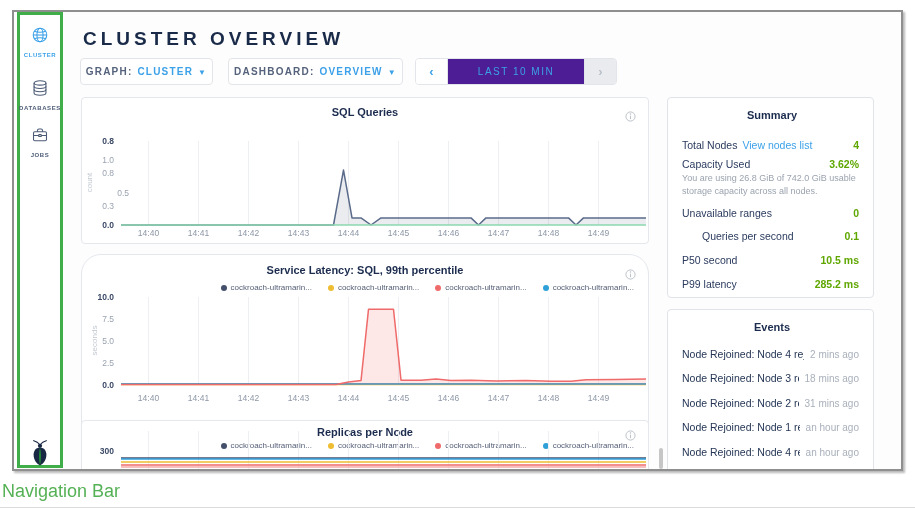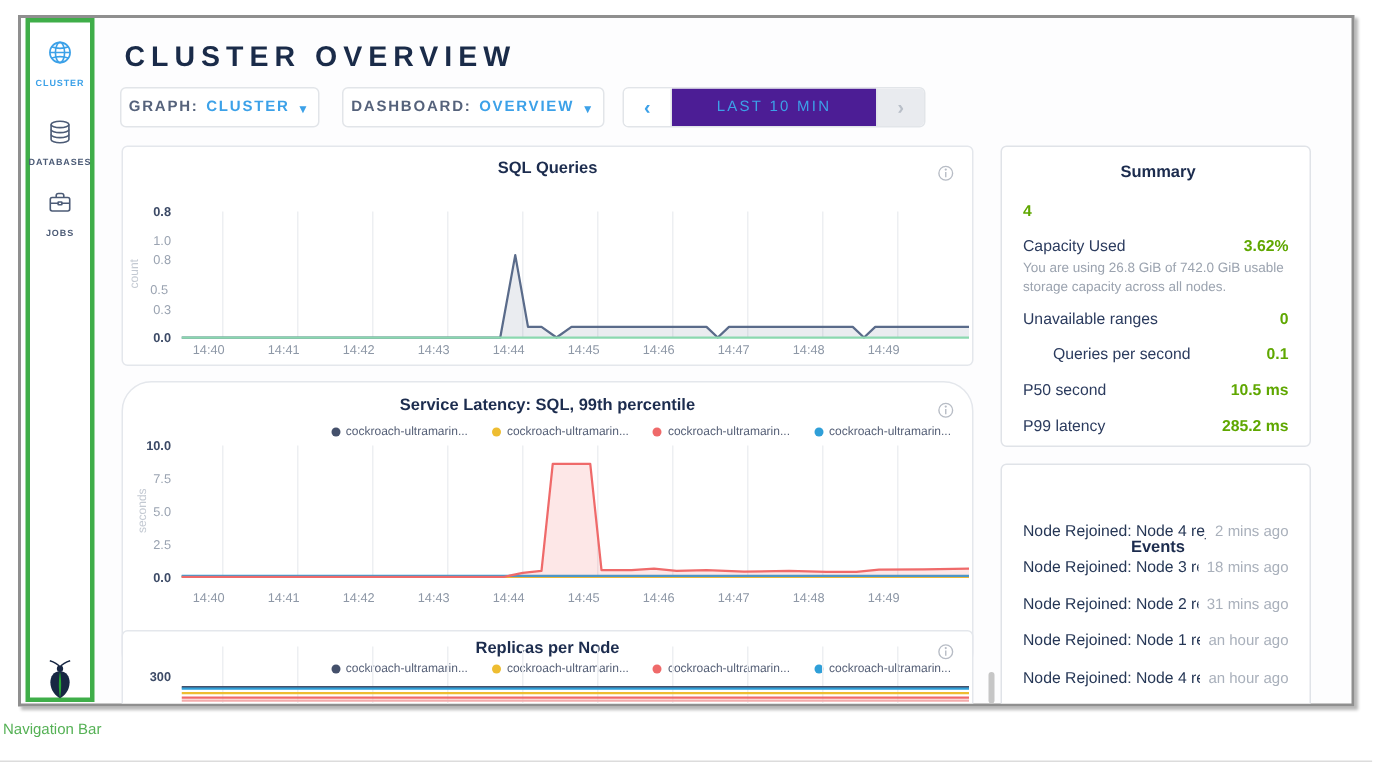--- a/index.html
+++ b/index.html
@@ -36,21 +36,21 @@
     font-size:10px;font-weight:normal;letter-spacing:1.5px;color:#3ca1e8;cursor:pointer;background:#4c1d95;}
   .timesel .tbtn.next{background:#e9ebef;color:#b9bfc8;border-right:none;border-left:1px solid #e2e5e9;cursor:default;}
 
   
   .chart-panel{position:absolute;left:67px;width:568px;background:#fff;border:1px solid #e4e7ec;
     border-radius:4px;overflow:hidden;}
   .chart-title{position:absolute;left:0;right:0;text-align:center;font-size:11px;font-weight:bold;color:#1c2c4e;}
   .info-icon{position:absolute;right:12px;cursor:pointer;}
   .ytick{position:absolute;width:30px;text-align:right;font-size:8.5px;color:#9aa3b1;}
   .ytick.strong{color:#3c4a66;font-weight:bold;}
-  .xtick{position:absolute;width:40px;text-align:left;font-size:8.5px;color:#8d97a6;}
+  .xtick{position:absolute;width:40px;text-align:center;font-size:8.5px;color:#8d97a6;}
   .yaxis-label{position:absolute;font-size:8px;color:#c3c9d2;transform:rotate(-90deg);transform-origin:center;}
   .legend{position:absolute;right:14px;display:flex;gap:16px;align-items:center;}
   .legend-item{display:flex;align-items:center;gap:4px;cursor:pointer;}
   .legend-dot{width:6px;height:6px;border-radius:50%;}
   .legend-label{font-size:8px;color:#566077;}
 
   
   .card{position:absolute;left:653px;width:207px;background:#fff;border:1px solid #e0e3e8;border-radius:4px;}
   .card-title{position:absolute;left:3px;right:0;text-align:center;font-size:11px;font-weight:bold;color:#1c2c4e;}
   .srow{position:absolute;left:14px;right:14px;display:flex;justify-content:space-between;align-items:baseline;}
@@ -58,21 +58,21 @@
   .srow .lnk{font-size:10.5px;color:#3ca1e8;cursor:pointer;margin-left:5px;}
   .srow .val{font-size:10.5px;font-weight:bold;color:#5fa700;}
   .snote{position:absolute;left:14px;right:14px;font-size:9px;line-height:1.45;color:#9ba3af;}
   .erow{position:absolute;left:14px;right:14px;display:flex;justify-content:space-between;align-items:baseline;cursor:pointer;}
   .erow .etxt{font-size:10.5px;color:#253655;white-space:nowrap;overflow:hidden;}
   .erow .etime{font-size:10px;color:#a9b0bb;white-space:nowrap;margin-left:6px;}
 
   .scroll-thumb{position:absolute;left:645px;top:436px;width:4px;height:21px;background:#c6c6c6;border-radius:2px;cursor:pointer;}
 
   
-  .caption{position:absolute;left:2px;top:481px;font-size:10px;color:#55b155;text-align:right;}
+  .caption{position:absolute;left:2px;top:481px;font-size:18px;color:#55b155;text-align:right;}
   .bottom-rule{position:absolute;left:0;top:507px;width:915px;height:1px;background:#dcdcdc;}
 </style>
 </head>
 <body>
 
 <div class="stage">
 
   <div class="app-window">
 
     <div class="nav-highlight">
@@ -143,21 +143,21 @@
       <div class="chart-title" style="top:8px;">SQL Queries</div>
       <div class="info-icon" style="top:10px;">
         <svg width="11" height="11" viewBox="0 0 12 12">
             <circle cx="6" cy="6" r="5" fill="none" stroke="#b7bcc5"></circle>
             <line x1="6" y1="5.1" x2="6" y2="8.9" stroke="#b7bcc5"></line>
             <circle cx="6" cy="3.3" r=".8" fill="#b7bcc5"></circle>
           </svg>
       </div>
     <div class="ytick strong" style="left: 2px; top: 122px;">0.0</div>
         <div class="ytick" style="left: 2px; top: 102.615px;">0.3</div>
-        <div class="ytick" style="left: 0; top: 89.6923px;">0.5</div>
+        <div class="ytick" style="left: 17px; top: 89.6923px;">0.5</div>
         <div class="ytick" style="left: 2px; top: 70.3077px;">0.8</div>
         <div class="ytick" style="left: 2px; top: 57.3846px;">1.0</div>
         <div class="ytick strong" style="left: 2px; top: 38px;">0.8</div>
         <div class="yaxis-label" style="left: -2px; top: 80px;">count</div>
         <div class="xtick" style="left: 46.5px; top: 130px;">14:40</div>
         <div class="xtick" style="left: 96.5px; top: 130px;">14:41</div>
         <div class="xtick" style="left: 146.5px; top: 130px;">14:42</div>
         <div class="xtick" style="left: 196.5px; top: 130px;">14:43</div>
         <div class="xtick" style="left: 246.5px; top: 130px;">14:44</div>
         <div class="xtick" style="left: 296.5px; top: 130px;">14:45</div>
@@ -287,20 +287,21 @@
           <polyline points="0,31.99999999999997 525,31.99999999999997" fill="none" stroke="#2f9fd8" stroke-width="1.5" stroke-linejoin="round"></polyline>
           <polyline points="0,34.99999999999994 525,34.99999999999994" fill="none" stroke="#eebd31" stroke-width="1.5" stroke-linejoin="round"></polyline>
           <polyline points="0,38.00000000000006 525,38.00000000000006" fill="none" stroke="#ef6a6a" stroke-width="1.5" stroke-linejoin="round"></polyline>
           <polyline points="0,39.99999999999994 525,39.99999999999994" fill="none" stroke="#f4abab" stroke-width="1.5" stroke-linejoin="round"></polyline>
         </svg>
       </div>
 
     <div class="card" style="top:85px;height:201px;">
       <div class="card-title" style="top:11px;">Summary</div>
       <div class="srow" style="top:37px;">
+        <span><span class="lbl">Total Nodes</span><span class="lnk">View nodes list</span></span>
         <span class="val">4</span>
       </div>
       <div class="srow" style="top:60px;">
         <span class="lbl">Capacity Used</span>
         <span class="val">3.62%</span>
       </div>
       <div class="snote" style="top:74px;">You are using 26.8 GiB of 742.0 GiB usable storage capacity across all nodes.</div>
       <div class="srow" style="top:109px;">
         <span class="lbl">Unavailable ranges</span>
         <span class="val">0</span>
@@ -313,21 +314,21 @@
         <span class="lbl">P50 second</span>
         <span class="val">10.5 ms</span>
       </div>
       <div class="srow" style="top:180px;">
         <span class="lbl">P99 latency</span>
         <span class="val">285.2 ms</span>
       </div>
     </div>
 
     <div class="card" style="top:297px;height:200px;">
-      <div class="card-title" style="top:11px;margin-top:38px;">Events</div>
+      <div class="card-title" style="top:11px;">Events</div>
       <div class="erow" style="top:38px;">
         <span class="etxt">Node Rejoined: Node 4 rej...</span>
         <span class="etime">2 mins ago</span>
       </div>
       <div class="erow" style="top:62px;">
         <span class="etxt">Node Rejoined: Node 3 rej...</span>
         <span class="etime">18 mins ago</span>
       </div>
       <div class="erow" style="top:87px;">
         <span class="etxt">Node Rejoined: Node 2 rej...</span>

